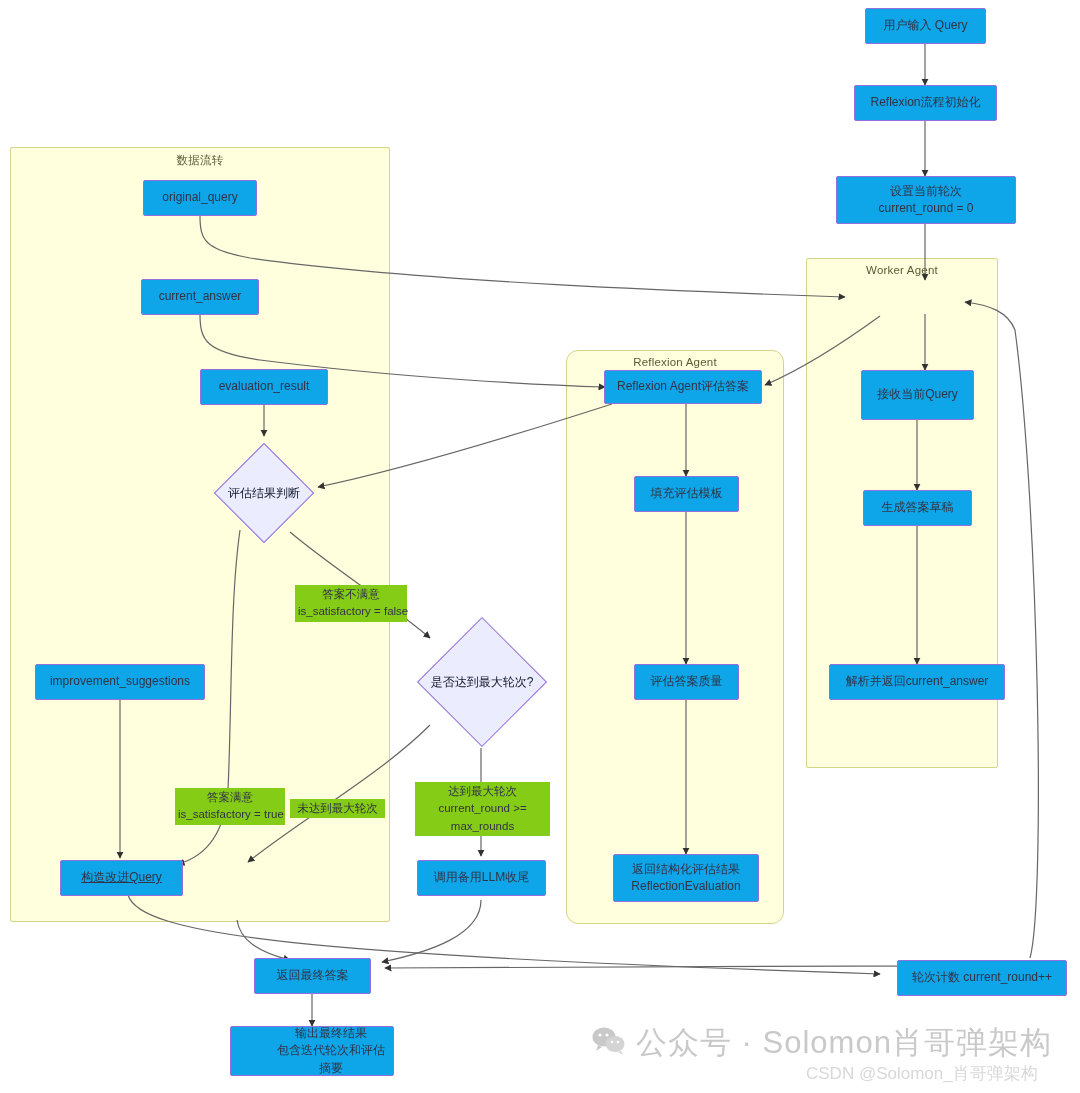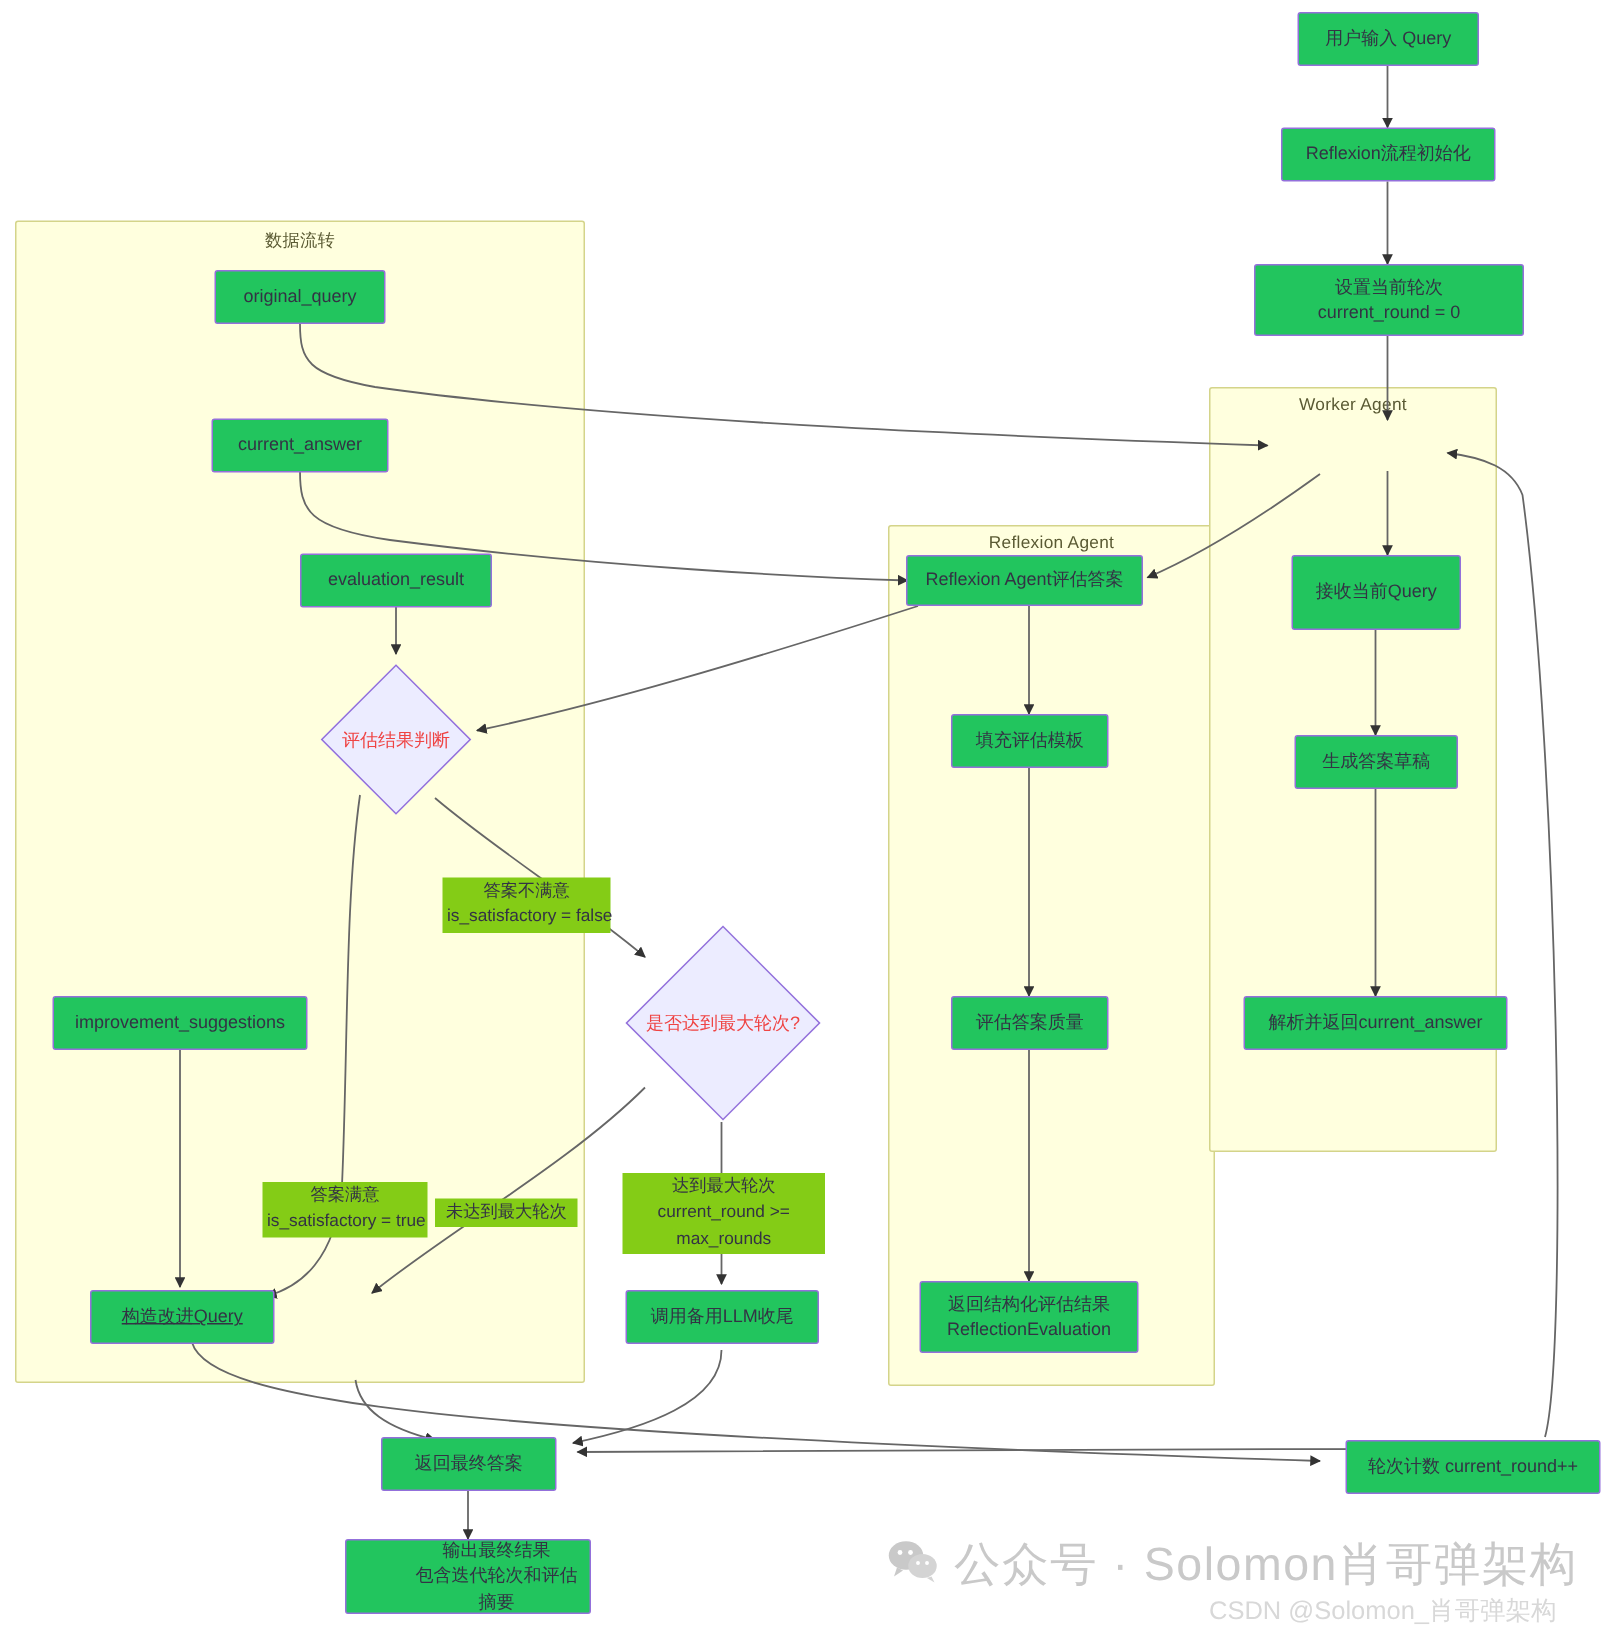--- a/index.html
+++ b/index.html
@@ -36,21 +36,21 @@
     top: 5px;
     left: 0;
     right: 0;
     text-align: center;
     font-size: 11.5px;
     color: #5a5a33;
     letter-spacing: 0.2px;
   }
   .node {
     position: absolute;
-    background: #22c55e;
+    background: #0ea5e9;
     border: 1px solid #9370db;
     border-radius: 2px;
     box-sizing: border-box;
     display: flex;
     flex-direction: column;
     align-items: center;
     justify-content: center;
     text-align: center;
     font-size: 12px;
     color: #333344;
@@ -69,21 +69,21 @@
     left: 50%;
     top: 50%;
     background: #ececff;
     border: 1px solid #9370db;
     box-sizing: border-box;
   }
   .diamond-label {
     position: relative;
     z-index: 2;
     font-size: 12px;
-    color: #ef4444;
+    color: #0f172a;
     text-align: center;
     white-space: nowrap;
   }
   .edge-label {
     position: absolute;
     background: #84cc16;
     color: #333344;
     font-size: 11.5px;
     line-height: 1.5;
     text-align: center;
@@ -115,21 +115,21 @@
 </style>
 </head>
 <body>
 
 <div id="canvas">
 
   <div class="subgraph" style="left:10px; top:147px; width:380px; height:775px;">
     <div class="subgraph-title">数据流转</div>
   </div>
 
-  <div class="subgraph" style="left:592px; top:350px; width:218px; height:574px;">
+  <div class="subgraph" style="left:566px; top:350px; width:218px; height:574px;border-radius:12px;">
     <div class="subgraph-title">Reflexion Agent</div>
   </div>
 
   <div class="subgraph" style="left:806px; top:258px; width:192px; height:510px;">
     <div class="subgraph-title">Worker Agent</div>
   </div>
 
   <svg class="edges" viewBox="0 0 1080 1093">
     <defs>
       <marker id="arrow" viewBox="0 0 10 10" refX="9" refY="5" markerWidth="6" markerHeight="6" orient="auto-start-reverse">

